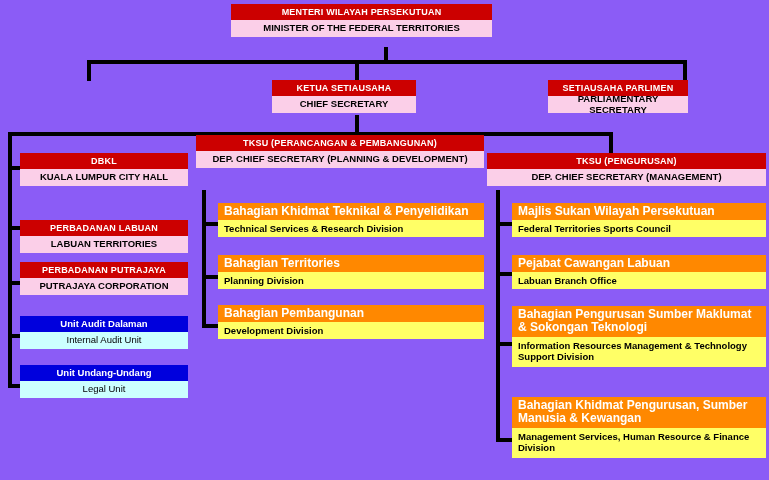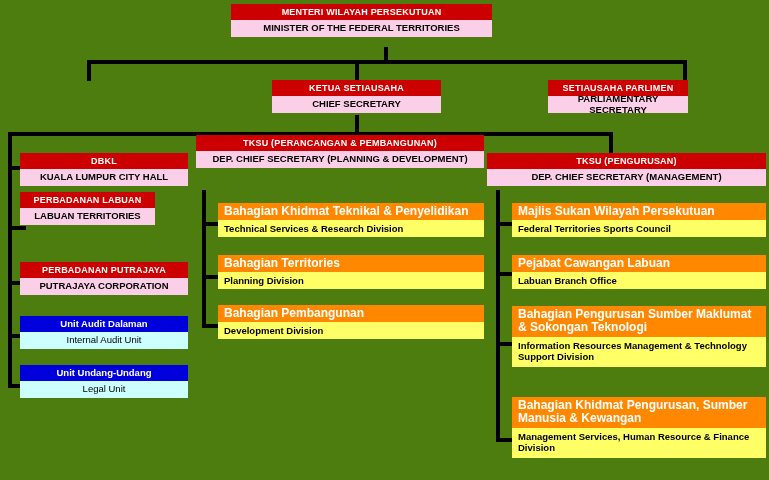--- a/index.html
+++ b/index.html
@@ -7,21 +7,21 @@
     padding: 0;
     background: #ffffff;
   }
   body {
     font-family: "Liberation Sans", sans-serif;
   }
   #chart {
     position: relative;
     width: 769px;
     height: 480px;
-    background: #4d7c0f;
+    background: #8b5cf6;
     overflow: hidden;
   }
 
   
   .ln {
     position: absolute;
     background: #000000;
   }
 
   
@@ -147,21 +147,21 @@
   <div class="ln" style="left:496px; top:272px; width:16px; height:4px;"></div>
   <div class="ln" style="left:496px; top:342px; width:16px; height:4px;"></div>
   <div class="ln" style="left:496px; top:438px; width:16px; height:4px;"></div>
 
   <div class="node red" style="left:231px; top:4px; width:261px;">
     <div class="tier tier-top">MENTERI WILAYAH PERSEKUTUAN</div>
     <div class="tier tier-bot">MINISTER OF THE FEDERAL TERRITORIES</div>
   </div>
 
 
-  <div class="node red" style="left:272px; top:80px; width:169px;">
+  <div class="node red" style="left:272px; top:80px; width:144px;">
     <div class="tier tier-top">KETUA SETIAUSAHA</div>
     <div class="tier tier-bot">CHIEF SECRETARY</div>
   </div>
 
   <div class="node red" style="left:548px; top:80px; width:140px;">
     <div class="tier tier-top">SETIAUSAHA PARLIMEN</div>
     <div class="tier tier-bot">PARLIAMENTARY SECRETARY</div>
   </div>
 
   <div class="node red" style="left:20px; top:153px; width:168px;">
@@ -172,21 +172,21 @@
   <div class="node red" style="left:196px; top:135px; width:288px;">
     <div class="tier tier-top">TKSU (PERANCANGAN &amp; PEMBANGUNAN)</div>
     <div class="tier tier-bot">DEP. CHIEF SECRETARY (PLANNING &amp; DEVELOPMENT)</div>
   </div>
 
   <div class="node red" style="left:487px; top:153px; width:279px;">
     <div class="tier tier-top">TKSU (PENGURUSAN)</div>
     <div class="tier tier-bot">DEP. CHIEF SECRETARY (MANAGEMENT)</div>
   </div>
 
-  <div class="node red" style="left:20px; top:192px; width:135px;">
+  <div class="node red" style="left:20px; top:220px; width:168px;">
     <div class="tier tier-top">PERBADANAN LABUAN</div>
     <div class="tier tier-bot">LABUAN TERRITORIES</div>
   </div>
 
   <div class="node red" style="left:20px; top:262px; width:168px;">
     <div class="tier tier-top">PERBADANAN PUTRAJAYA</div>
     <div class="tier tier-bot">PUTRAJAYA CORPORATION</div>
   </div>
 
   <div class="node blue" style="left:20px; top:316px; width:168px;">

